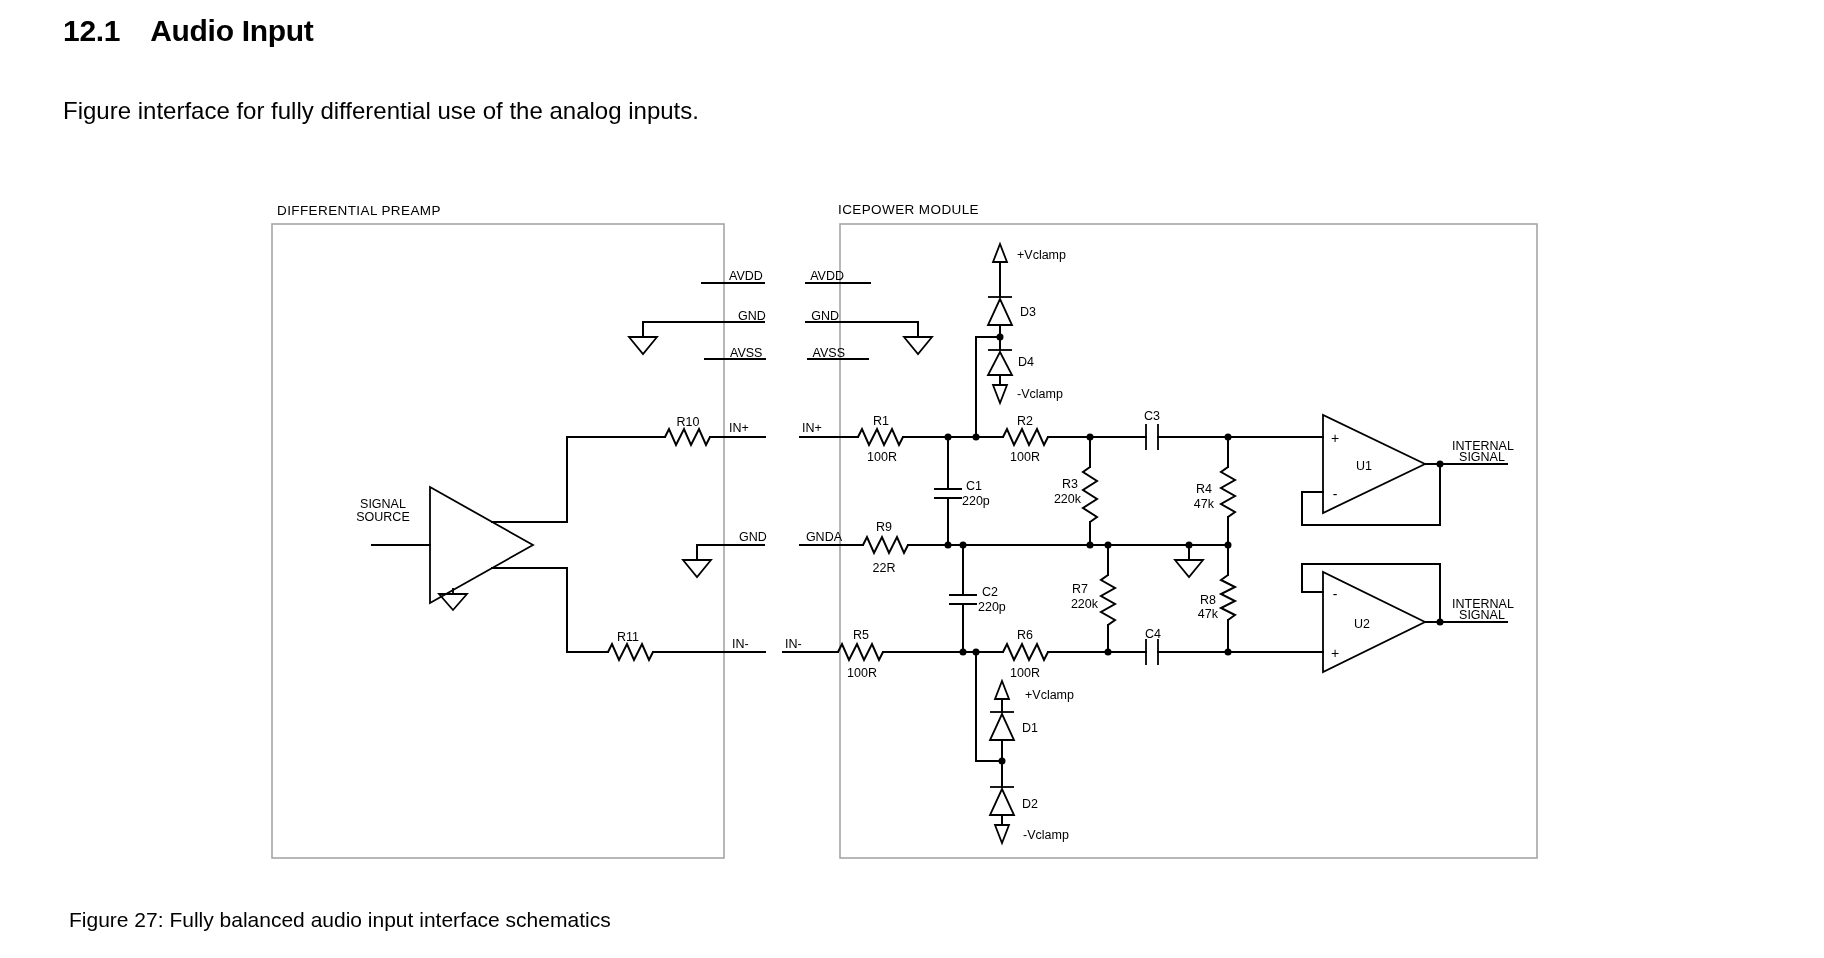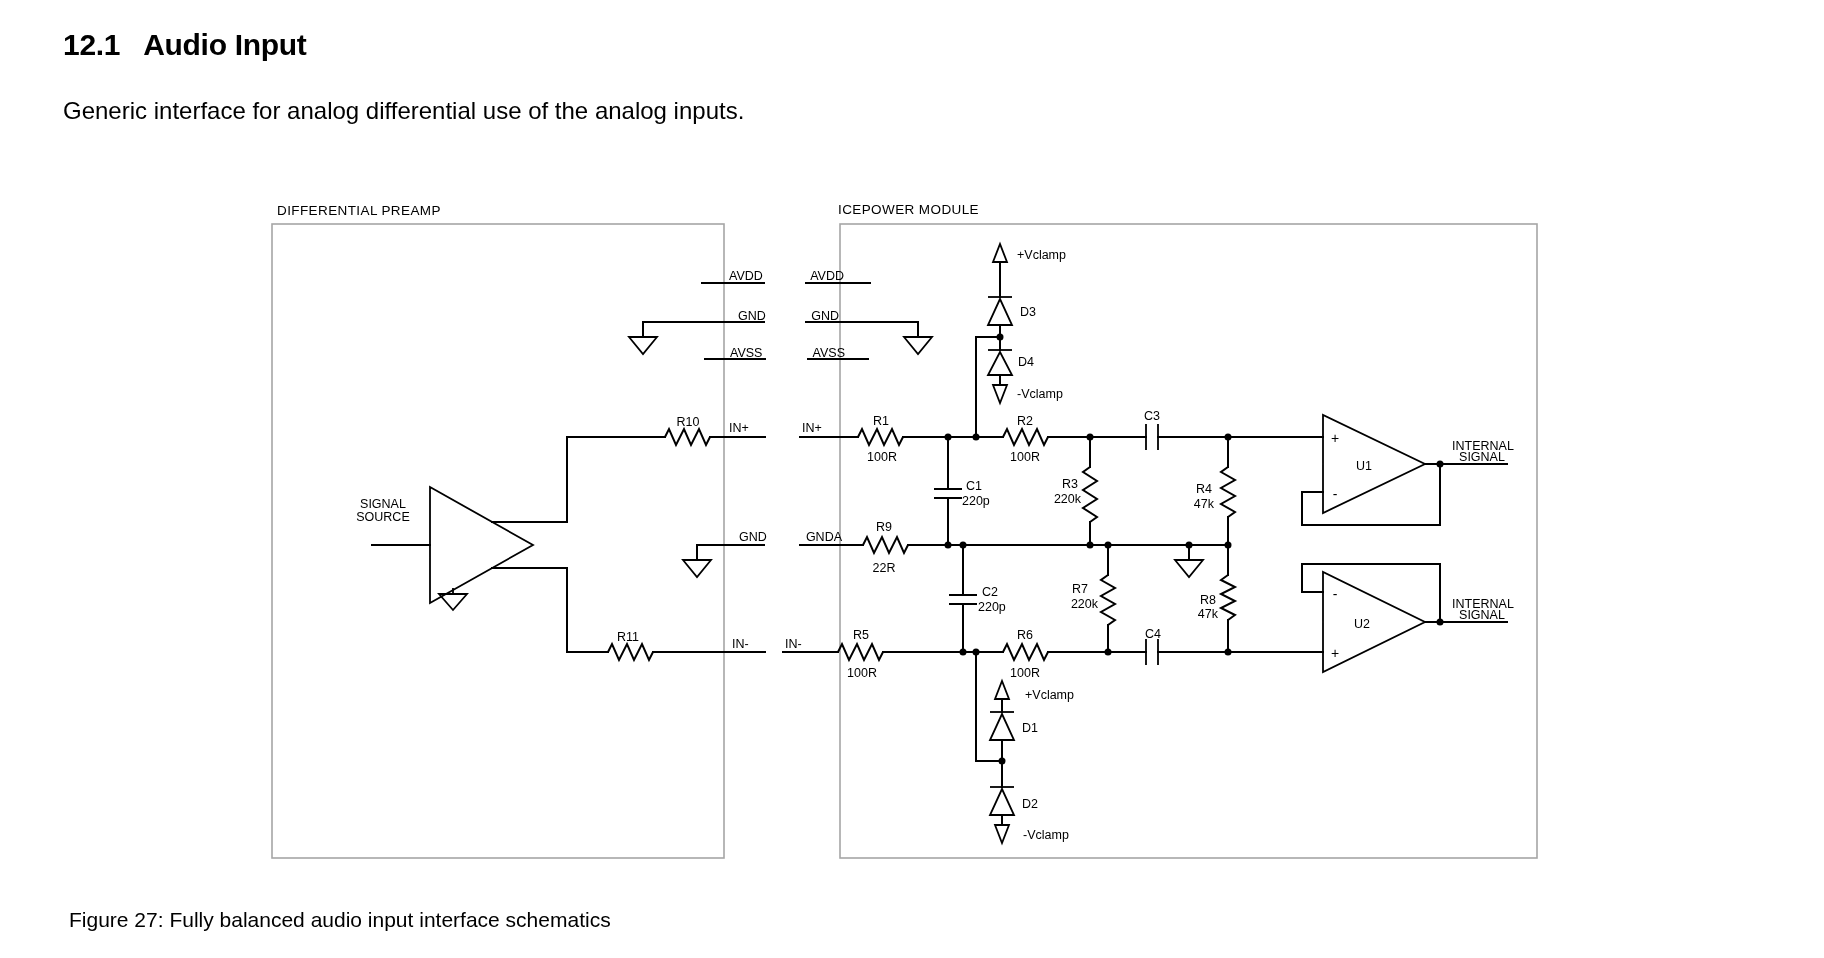--- a/index.html
+++ b/index.html
@@ -1,19 +1,19 @@
 <!DOCTYPE html>
 <html><head>
 <meta charset="utf-8">
 <style>
   html,body{margin:0;padding:0;background:#fff;}
   #page{position:relative;width:1824px;height:958px;background:#ffffff;overflow:hidden;
         font-family:"Liberation Sans",sans-serif;color:#000;}
-  .doc-title{position:absolute;left:63px;top:28px;font-size:30px;font-weight:700;
-             letter-spacing:-.3px;display:flex;gap:23px;}
+  .doc-title{position:absolute;left:63px;top:14px;font-size:30px;font-weight:700;
+             letter-spacing:-.3px;display:flex;gap:30px;}
   .doc-intro{position:absolute;left:63px;top:97px;font-size:24px;font-weight:400;}
   .doc-caption{position:absolute;left:69px;top:908px;font-size:21px;font-weight:400;}
   svg{position:absolute;left:0;top:0;}
   .w{stroke:#000;stroke-width:2;fill:none;stroke-linecap:square;}
   .res{stroke:#000;stroke-width:2;fill:none;stroke-linejoin:miter;}
   .sym{stroke:#000;stroke-width:1.8;fill:none;stroke-linejoin:miter;}
   .box{stroke:#a6a6a6;stroke-width:1.6;fill:none;}
   .dot{fill:#000;stroke:none;}
   .s{font-family:"Liberation Sans",sans-serif;font-size:12.5px;fill:#000;}
   .st{font-family:"Liberation Sans",sans-serif;font-size:13.5px;letter-spacing:.4px;fill:#000;}
@@ -22,21 +22,21 @@
 </head>
 <body>
 
 <div id="page">
 
   <div class="doc-title">
     <span>12.1</span>
     <span>Audio Input</span>
   </div>
 
-  <div class="doc-intro">Generic interface for analog differential use of the analog inputs.</div>
+  <div class="doc-intro">Figure interface for fully differential use of the analog inputs.</div>
 
   <svg width="1824" height="958" viewBox="0 0 1824 958">
 
     <g>
       <rect class="box" x="272" y="224" width="452" height="634"></rect>
       <text class="st" x="277" y="215">DIFFERENTIAL PREAMP</text>
 
       <g>
         <text class="s" x="383" y="508" text-anchor="middle">SIGNAL</text>
         <text class="s" x="383" y="521" text-anchor="middle">SOURCE</text>

